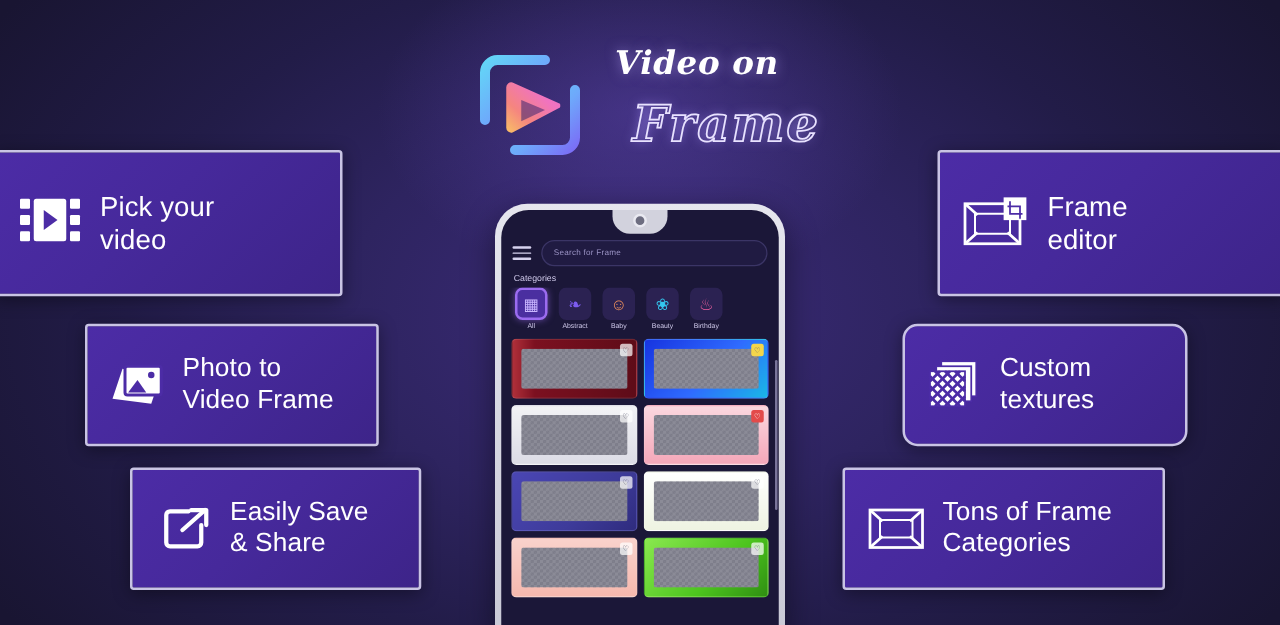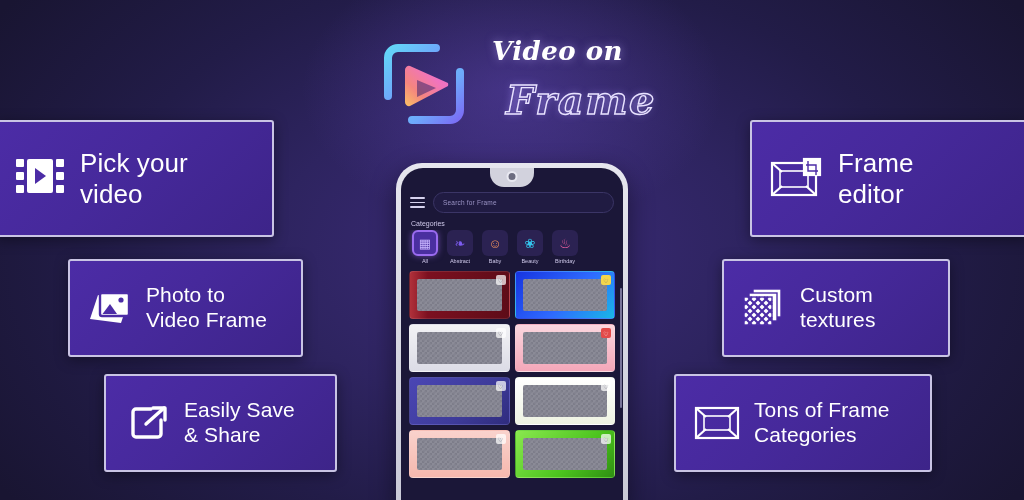--- a/index.html
+++ b/index.html
@@ -51,30 +51,30 @@
     position:absolute; z-index:6;
     border:2px solid #c9c4e4;
     border-radius:3px;
     background:linear-gradient(135deg,#4c2ca6 0%,#46299b 45%,#3d2489 100%);
     box-shadow:0 3px 14px rgba(0,0,0,.38);
     display:flex; align-items:center; gap:14px;
     padding:12px 18px;
   }
   .card .ico{ flex:0 0 auto; display:flex; align-items:center; justify-content:center; }
   .card .lbl{
-    color:#ffffff; font-size:26px; line-height:1.18; font-weight:400;
+    color:#ffffff; font-size:22px; line-height:1.18; font-weight:400;
     white-space:pre-line; letter-spacing:.1px;
   }
   .card.small .lbl{ font-size:21px; }
 
   .c-pick    { left:-4px;  top:120px; width:278px; height:117px; }
   .c-photo   { left:68px;  top:259px; width:235px; height:98px;  }
   .c-save    { left:104px; top:374px; width:233px; height:98px;padding-left:24px;  }
   .c-editor  { left:750px; top:120px; width:278px; height:117px; }
-  .c-texture { left:722px; top:259px; width:228px; height:98px;  }
+  .c-texture { left:722px; top:259px; width:228px; height:98px;border-radius:12px;  }
   .c-cats    { left:674px; top:374px; width:258px; height:98px;  }
 
   
   .phone{
     position:absolute; left:396px; top:163px; width:232px; height:345px; z-index:7;
     border-radius:26px 26px 4px 4px;
     background:linear-gradient(180deg,#e6e6ee 0%,#c9c9d6 100%);
     padding:5px 5px 0 5px;
     box-shadow:0 8px 26px rgba(0,0,0,.45);
   }

